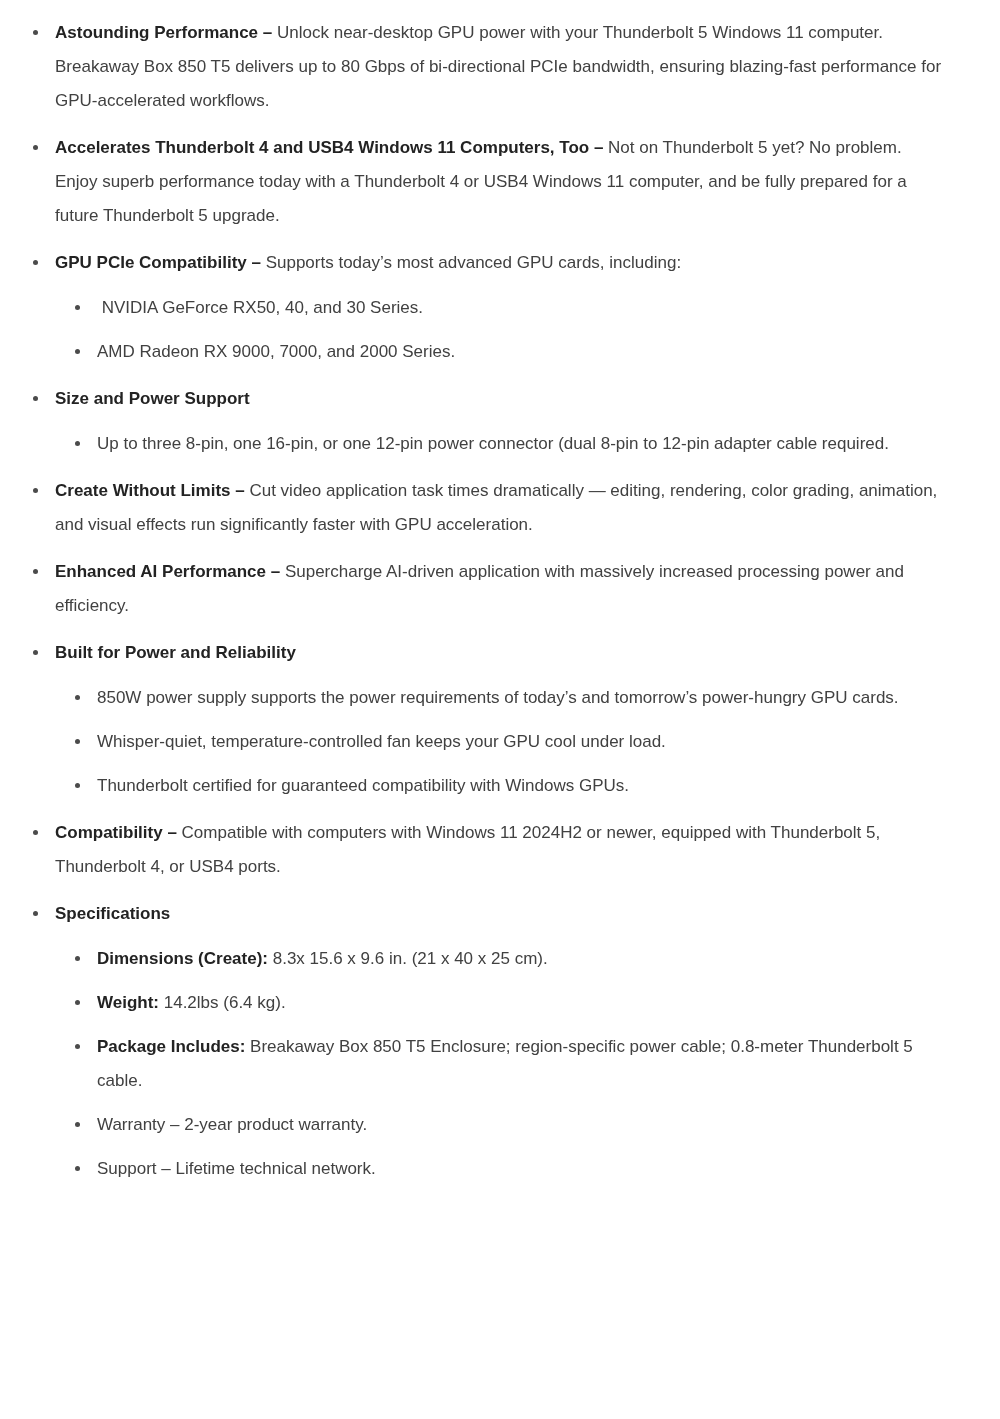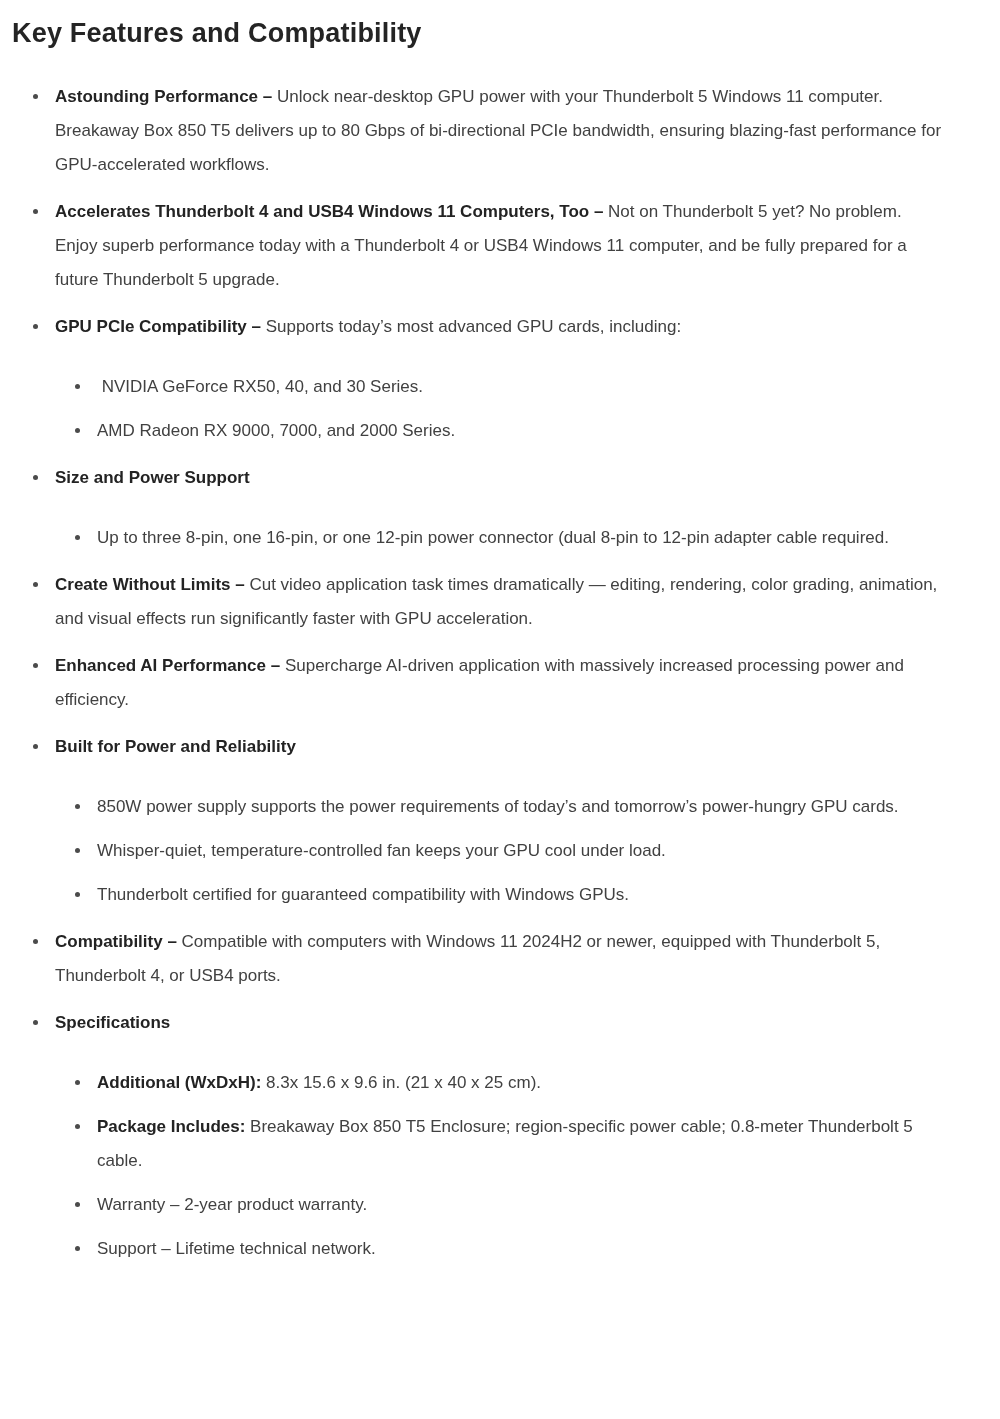--- a/index.html
+++ b/index.html
@@ -33,21 +33,21 @@
   }
   ul.level-1 > li::before{
     content:"";
     position:absolute;
     left:-22px;
     top:14px;
     width:5px;height:5px;
     border-radius:50%;
     background:#4b4b4b;
   }
-  ul.level-2{padding-left:42px;margin-top:26px;}
+  ul.level-2{padding-left:42px;margin-top:11px;}
   ul.level-2 > li{
     position:relative;
     font-size:17px;
     line-height:34px;
     margin-bottom:10px;
   }
   ul.level-2 > li::before{
     content:"";
     position:absolute;
     left:-22px;
@@ -55,40 +55,40 @@
     width:5px;height:5px;
     border-radius:50%;
     background:#4b4b4b;
   }
   .lead{font-weight:700;color:#232323;}
 </style>
 </head>
 <body>
 
 <div class="page">
-  <h2 class="page-title">Key Features and Compatibility</h2>
 
   <ul class="level-1" id="features-root">
       <li><span class="lead">Astounding Performance –</span><span> Unlock near-desktop GPU power with your Thunderbolt 5 Windows 11 computer. Breakaway Box 850 T5 delivers up to 80 Gbps of bi-directional PCIe bandwidth, ensuring blazing-fast performance for GPU-accelerated workflows.</span></li>
       <li><span class="lead">Accelerates Thunderbolt 4 and USB4 Windows 11 Computers, Too –</span><span> Not on Thunderbolt 5 yet? No problem. Enjoy superb performance today with a Thunderbolt 4 or USB4 Windows 11 computer, and be fully prepared for a future Thunderbolt 5 upgrade.</span></li>
       <li><span class="lead">GPU PCIe Compatibility –</span><span> Supports today’s most advanced GPU cards, including:</span><ul class="level-2">
           <li><span>&nbsp;NVIDIA GeForce RX50, 40, and 30 Series.</span></li>
           <li><span>AMD Radeon RX 9000, 7000, and 2000 Series.</span></li>
         </ul></li>
       <li><span class="lead">Size and Power Support</span><ul class="level-2">
           <li><span>Up to three 8-pin, one 16-pin, or one 12-pin power connector (dual 8-pin to 12-pin adapter cable required.</span></li>
         </ul></li>
       <li><span class="lead">Create Without Limits –</span><span> Cut video application task times dramatically — editing, rendering, color grading, animation, and visual effects run significantly faster with GPU acceleration.</span></li>
       <li><span class="lead">Enhanced AI Performance –</span><span> Supercharge AI-driven application with massively increased processing power and efficiency.</span></li>
       <li><span class="lead">Built for Power and Reliability</span><ul class="level-2">
           <li><span>850W power supply supports the power requirements of today’s and tomorrow’s power-hungry GPU cards.</span></li>
           <li><span>Whisper-quiet, temperature-controlled fan keeps your GPU cool under load.</span></li>
           <li><span>Thunderbolt certified for guaranteed compatibility with Windows GPUs.</span></li>
         </ul></li>
       <li><span class="lead">Compatibility –</span><span> Compatible with computers with Windows 11 2024H2 or newer, equipped with Thunderbolt 5, Thunderbolt 4, or USB4 ports.</span></li>
       <li><span class="lead">Specifications</span><ul class="level-2">
-          <li><span class="lead">Additional (WxDxH):</span><span> 8.3x 15.6 x 9.6 in. (21 x 40 x 25 cm).</span></li>
+          <li><span class="lead">Dimensions (Create):</span><span> 8.3x 15.6 x 9.6 in. (21 x 40 x 25 cm).</span></li>
+          <li><span class="lead">Weight:</span><span> 14.2lbs (6.4 kg).</span></li>
           <li><span class="lead">Package Includes:</span><span> Breakaway Box 850 T5 Enclosure; region-specific power cable; 0.8-meter Thunderbolt 5 cable.</span></li>
           <li><span>Warranty – 2-year product warranty.</span></li>
           <li><span>Support – Lifetime technical network.</span></li>
         </ul></li>
     </ul>
 </div>
 
 </body></html>

